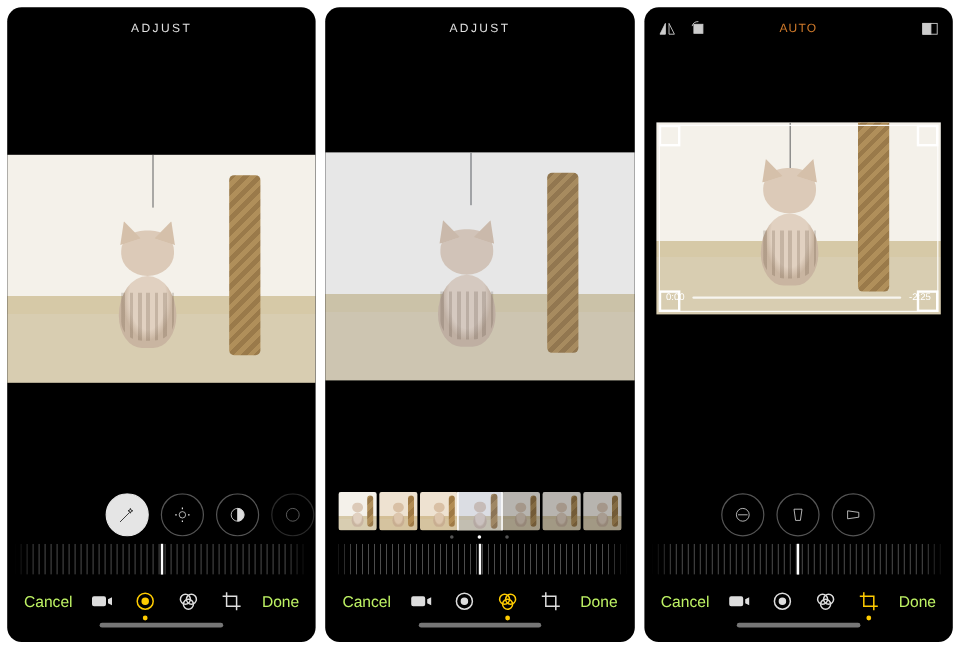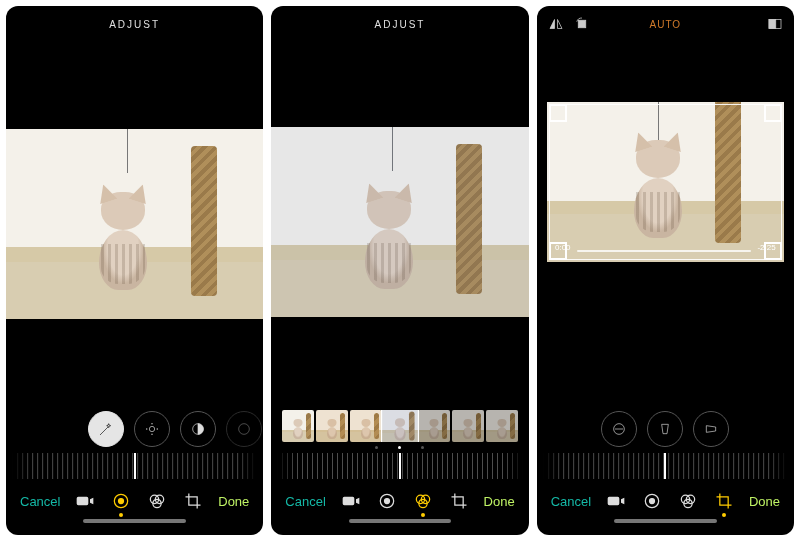--- a/index.html
+++ b/index.html
@@ -148,21 +148,21 @@
     border: 2px solid #fff;
   }
   .c-tl { top:-1px; left:-1px; border-right:none; border-bottom:none;}
   .c-tr { top:-1px; right:-1px; border-left:none; border-bottom:none;}
   .c-bl { bottom:-1px; left:-1px; border-right:none; border-top:none;}
   .c-br { bottom:-1px; right:-1px; border-left:none; border-top:none;}
   .time-bar {
     position: absolute;
     left: 8px; right: 8px; bottom: 10px;
     display: flex;
-    align-items: flex-end;
+    align-items: center;
     gap: 6px;
     font-size: 8px;
     color: #fff;
   }
   .time-bar .line { flex:1; height:2px; background:rgba(255,255,255,.8); border-radius:2px;}
   
   .cool-tint::after{
     content:"";position:absolute;inset:0;background:rgba(40,80,180,.06);
   }
   
@@ -218,21 +218,21 @@
     opacity:.9;
     background-position:center;
     mask:linear-gradient(90deg,transparent 0,black 18px,black calc(100% - 18px),transparent 100%);
   }
   .ruler .center-tick{position:absolute;left:50%;top:0;bottom:0;width:2px;background:#fff;transform:translateX(-50%);}
   
   .toolbar{
     display:flex;align-items:center;justify-content:space-between;
     padding:8px 14px 6px;font-size:13px;
   }
-  .toolbar .side{color:#14b8a6;}
+  .toolbar .side{color:#bef264;}
   .toolbar .side.done{color:#bef264;}
   .toolbar .center-icons{display:flex;gap:16px;align-items:center;}
   .ticon{width:20px;height:20px;color:#ddd;display:flex;align-items:center;justify-content:center;position:relative;}
   .ticon svg{width:20px;height:20px;fill:none;stroke:currentColor;stroke-width:1.5;}
   .ticon.fill svg{fill:currentColor;stroke:none;}
   .ticon.active{color:#ffcc00;}
   .ticon .dot{position:absolute;bottom:-6px;left:50%;transform:translateX(-50%);width:4px;height:4px;border-radius:50%;background:#ffcc00;}
   .home-indicator{height:4px;width:40%;background:#e4e4e484;border-radius:3px;margin:2px auto 6px;}
   
   .hicon{color:#ccc;width:18px;height:18px;}

